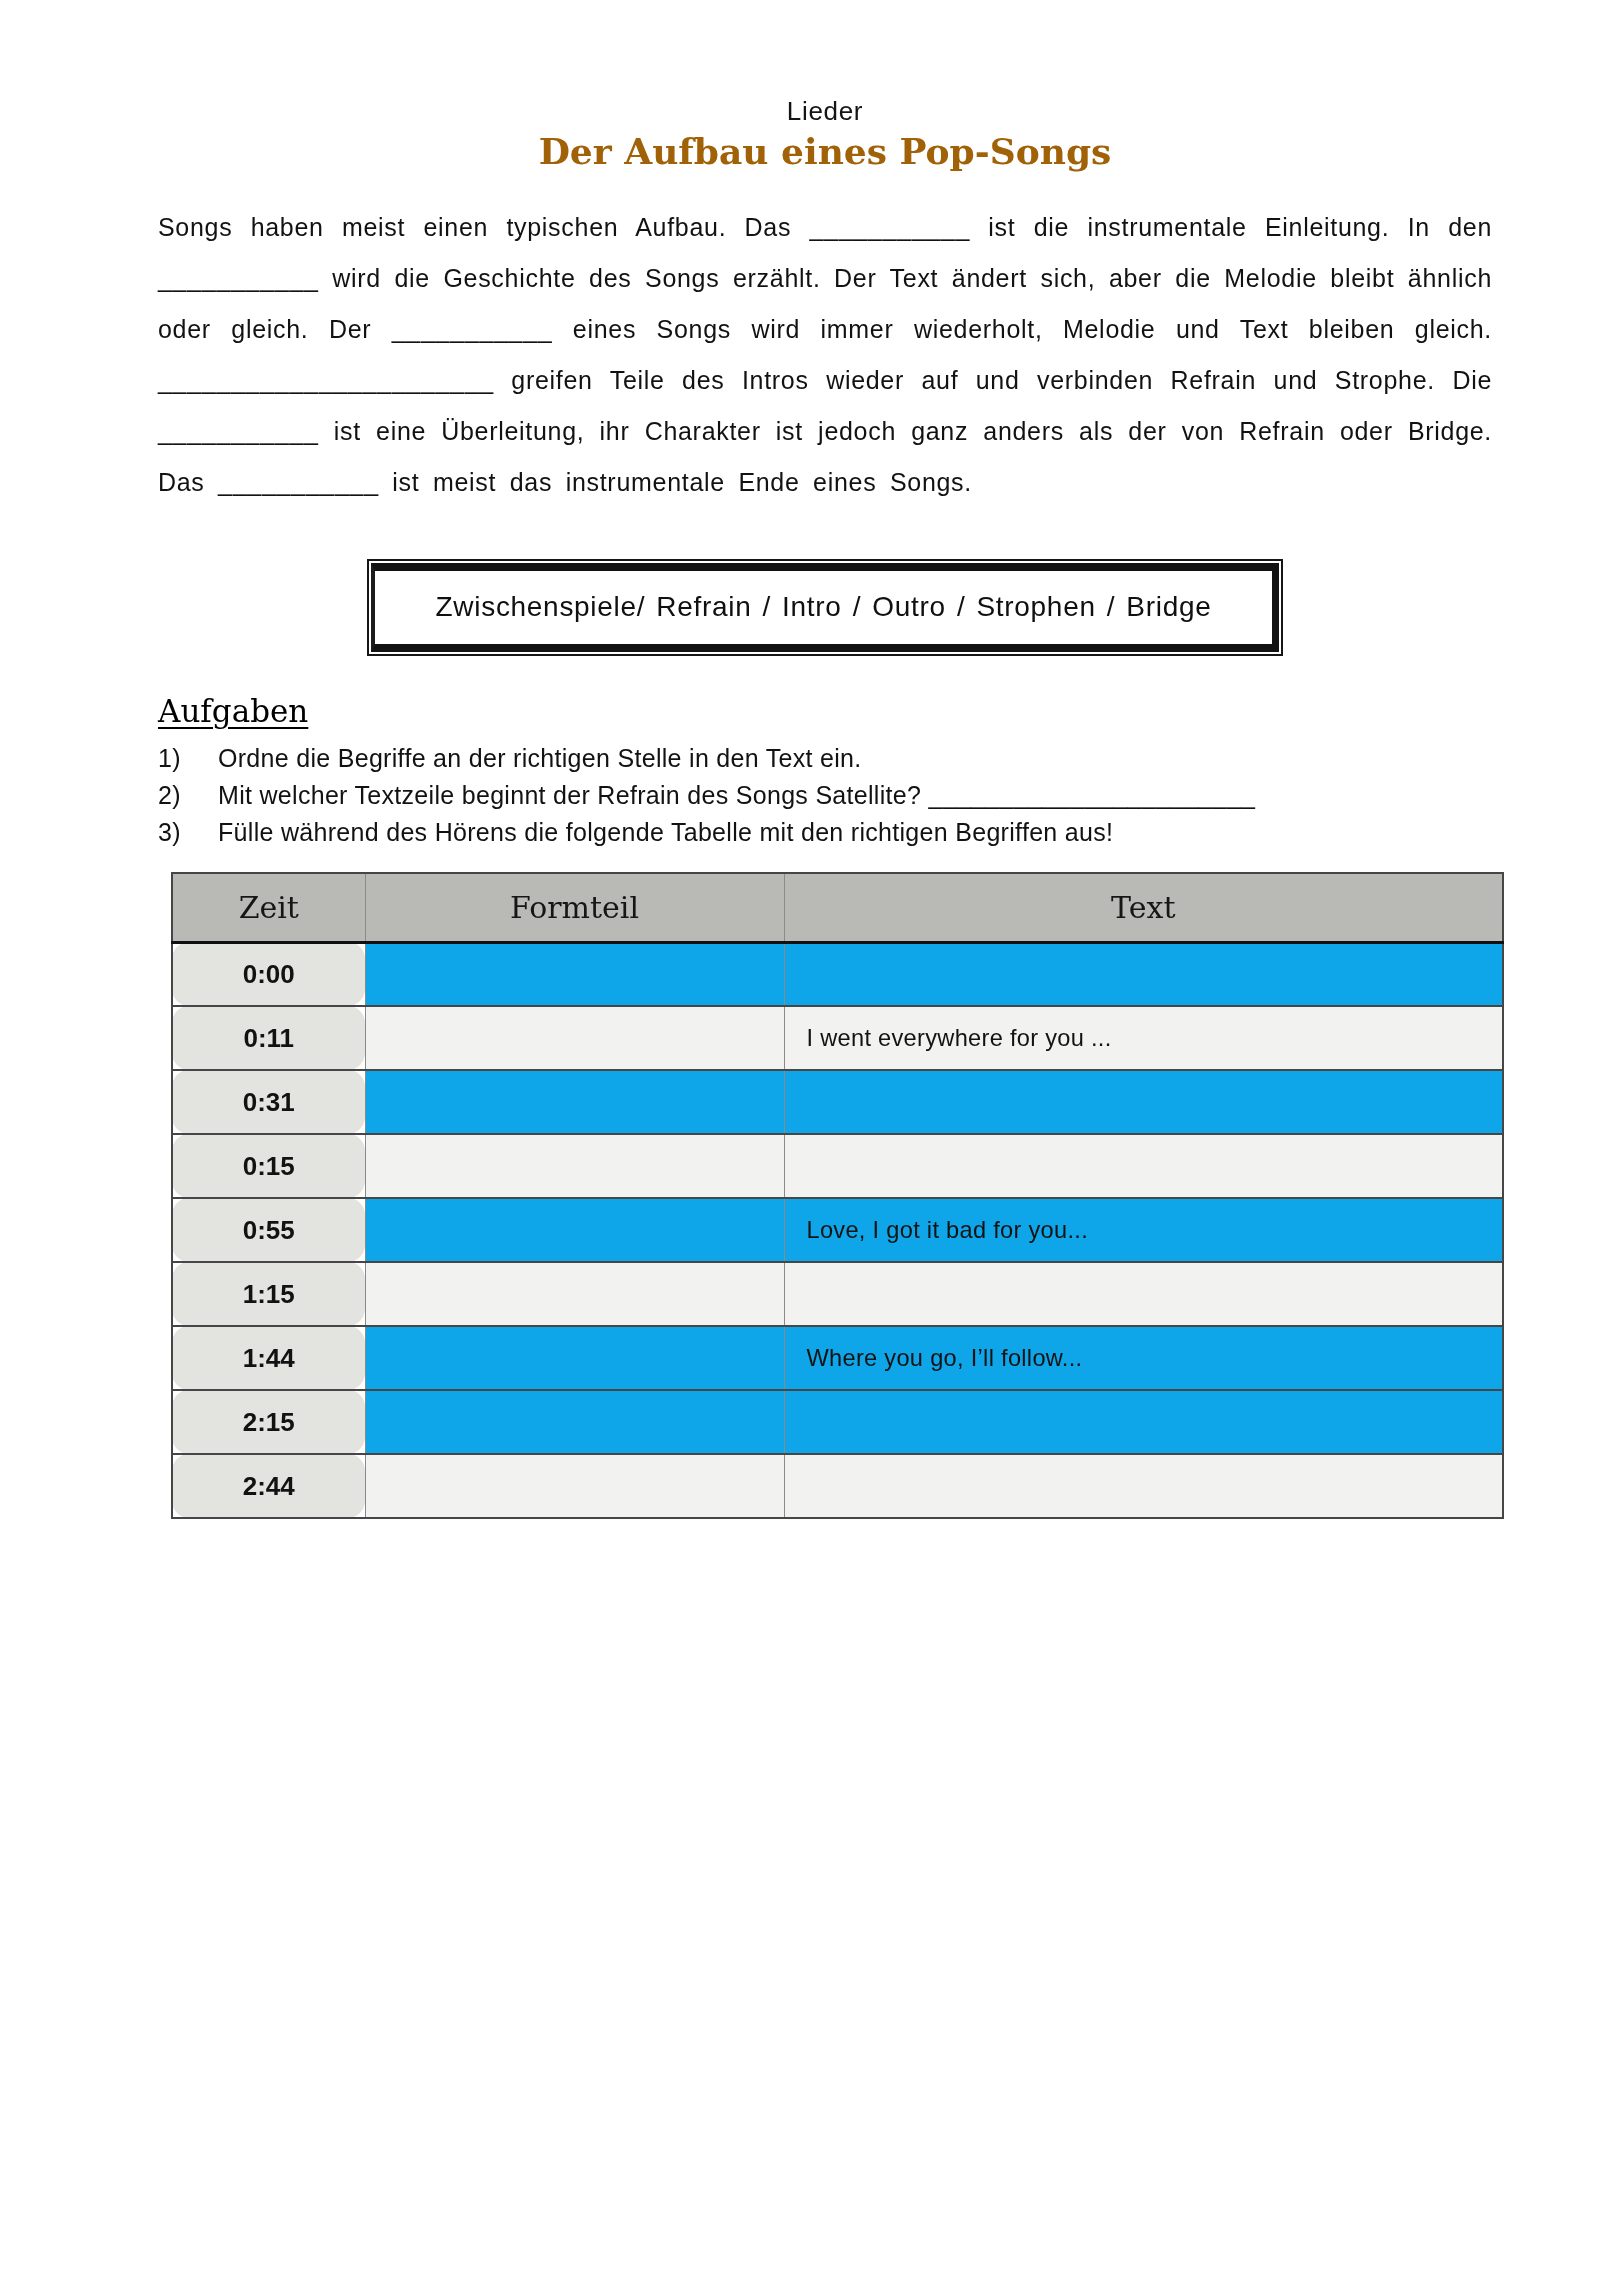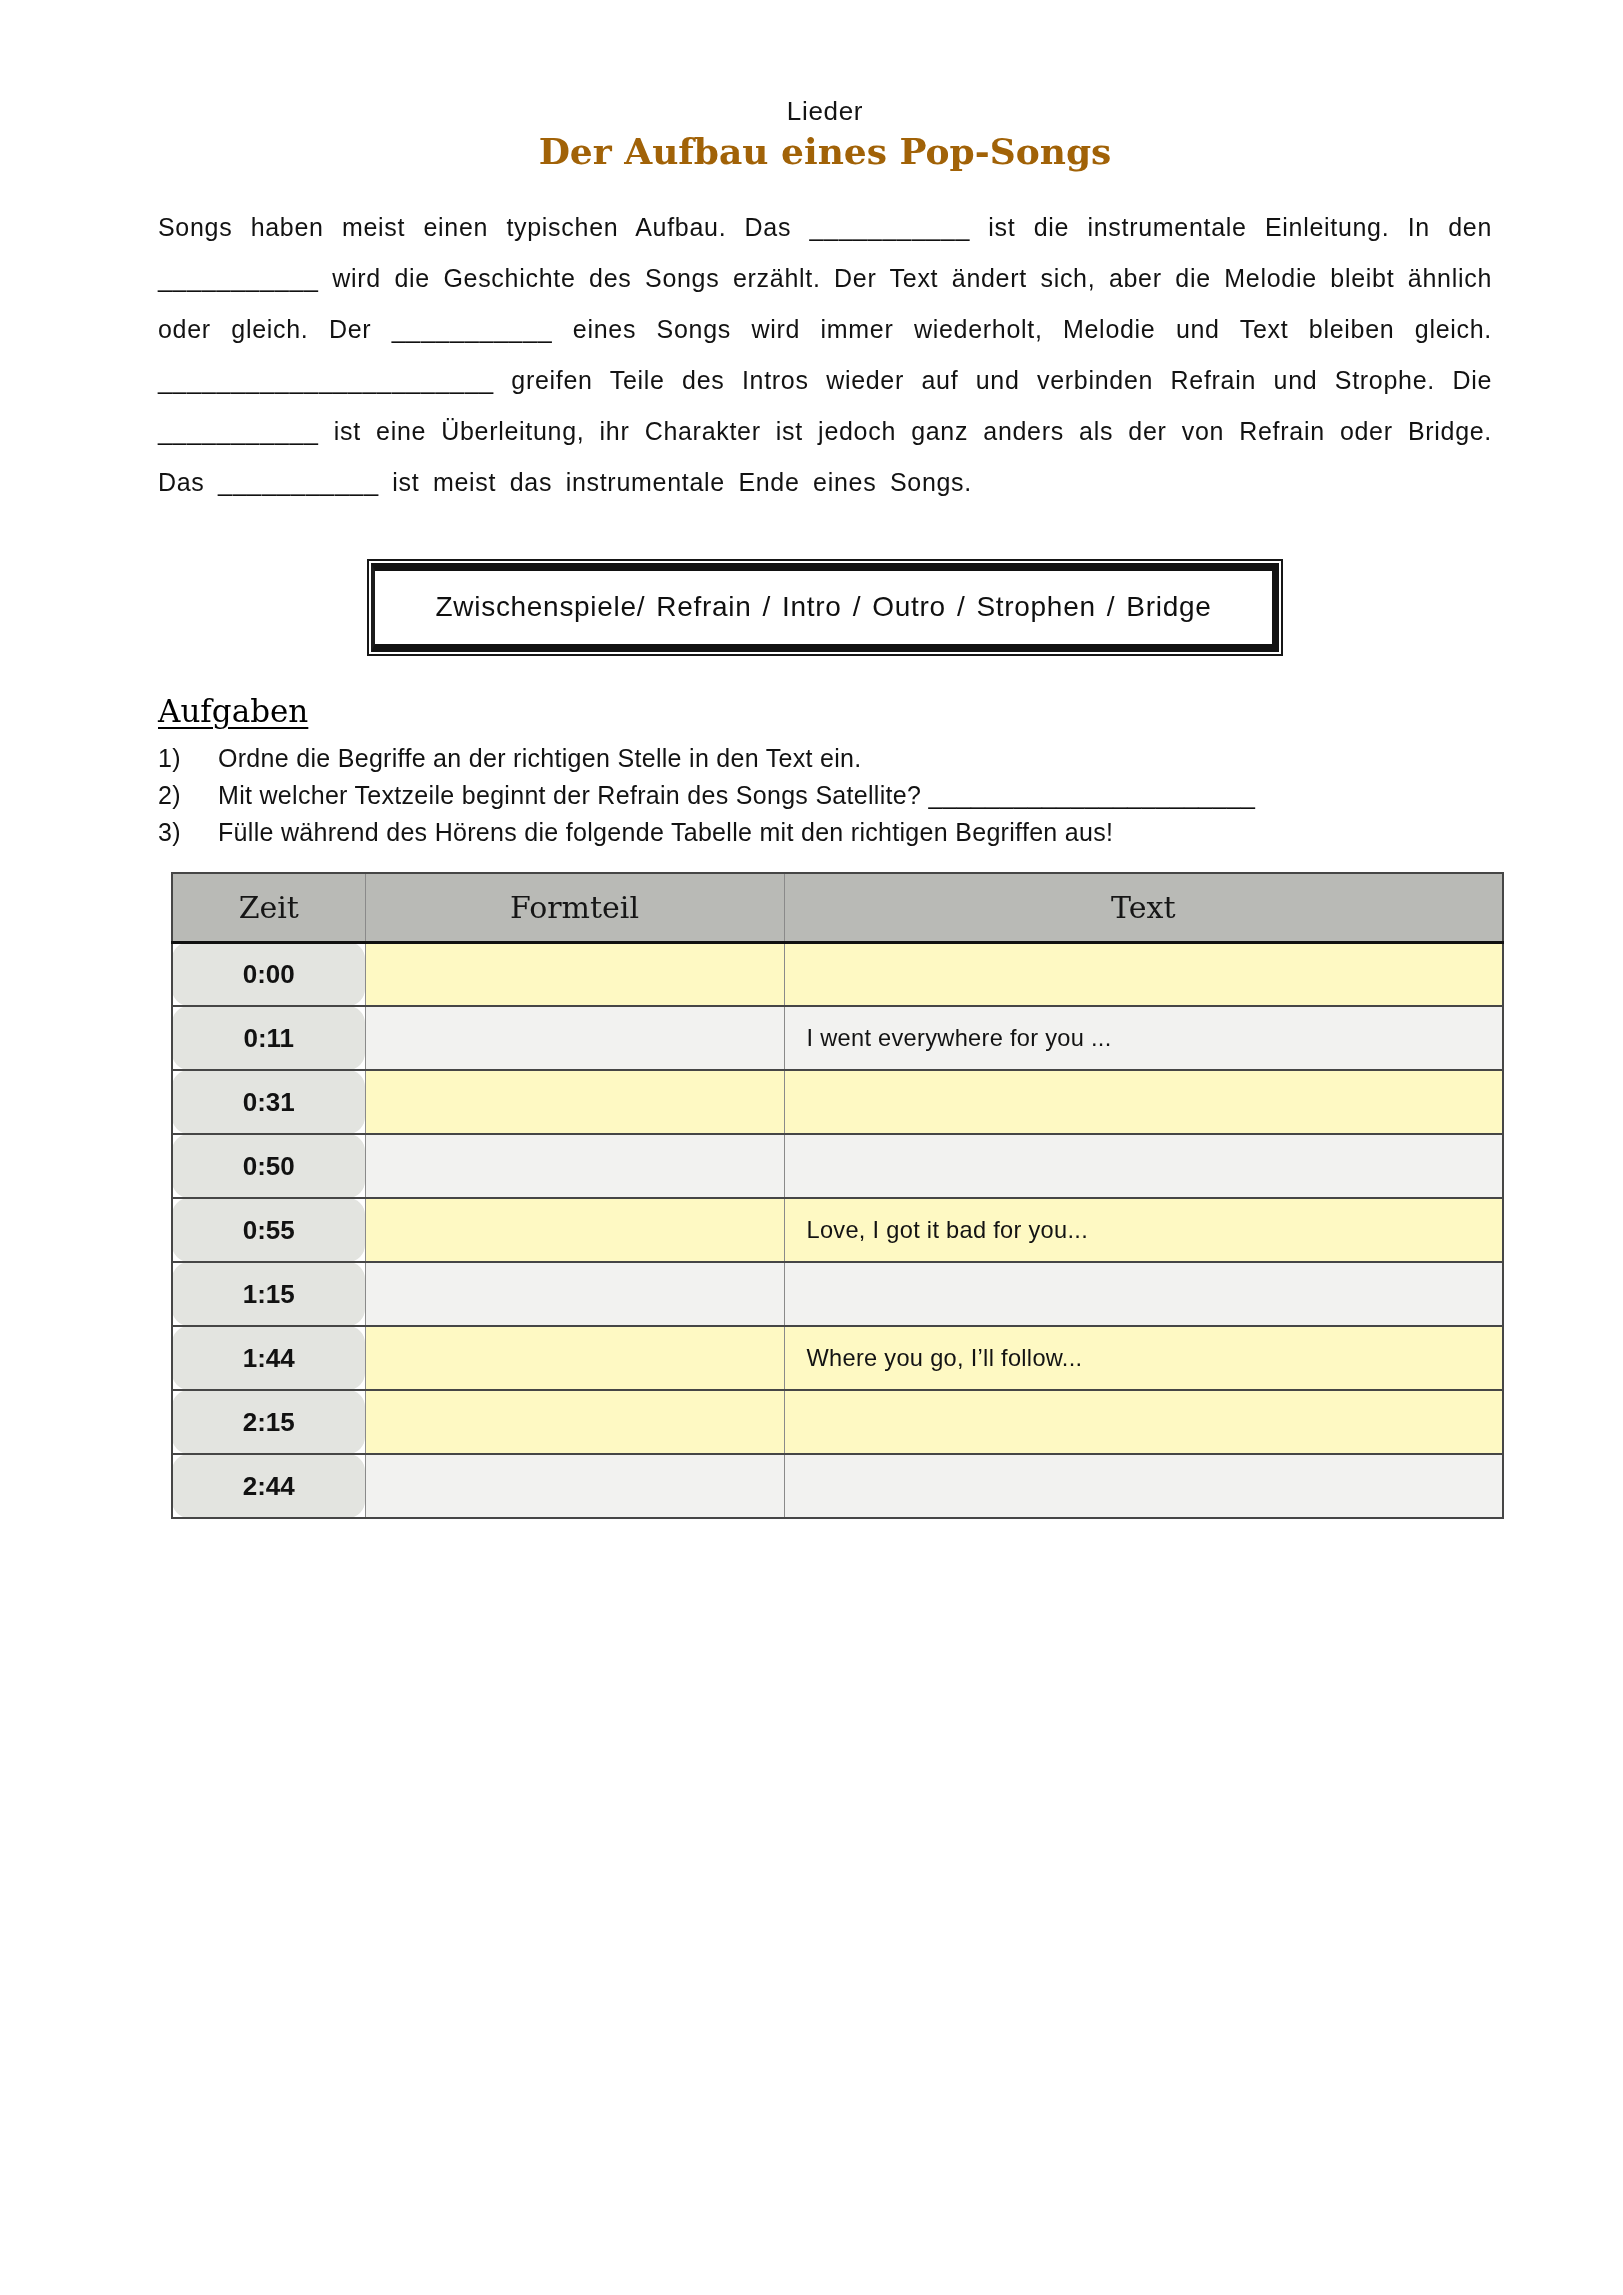--- a/index.html
+++ b/index.html
@@ -111,21 +111,21 @@
     font-weight: 400;
     font-size: 30px;
     color: #161616;
     text-align: center;
     vertical-align: middle;
     border-bottom: 3.9px solid #101010;
   }
   .song-table td {
     height: 64px;
     vertical-align: middle;
-    background: #fef9c3;
+    background: #0ea5e9;
   }
   .song-table td.zeit {
     background: var(--zeit-bg);
     text-align: center;
     font-weight: 700;
     font-size: 26px;
     color: #121212;
     border-radius: 17px;
   }
   .song-table td.zeit.serif {
@@ -199,21 +199,21 @@
             <td class="zeit">0:11</td>
             <td class="formteil"></td>
             <td class="text">I went everywhere for you ...</td>
           </tr>
           <tr>
             <td class="zeit">0:31</td>
             <td class="formteil"></td>
             <td class="text"></td>
           </tr>
           <tr class="shaded">
-            <td class="zeit">0:50</td>
+            <td class="zeit">0:15</td>
             <td class="formteil"></td>
             <td class="text"></td>
           </tr>
           <tr>
             <td class="zeit">0:55</td>
             <td class="formteil"></td>
             <td class="text">Love, I got it bad for you...</td>
           </tr>
           <tr class="shaded">
             <td class="zeit">1:15</td>

